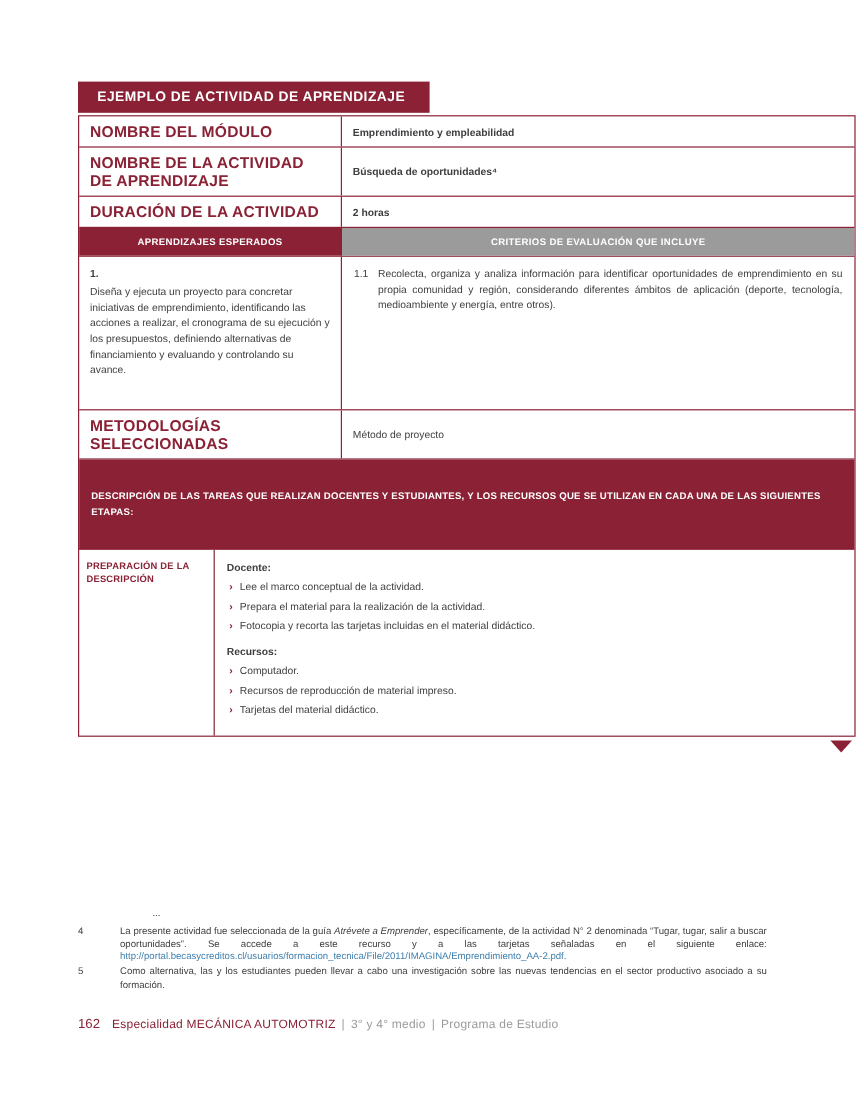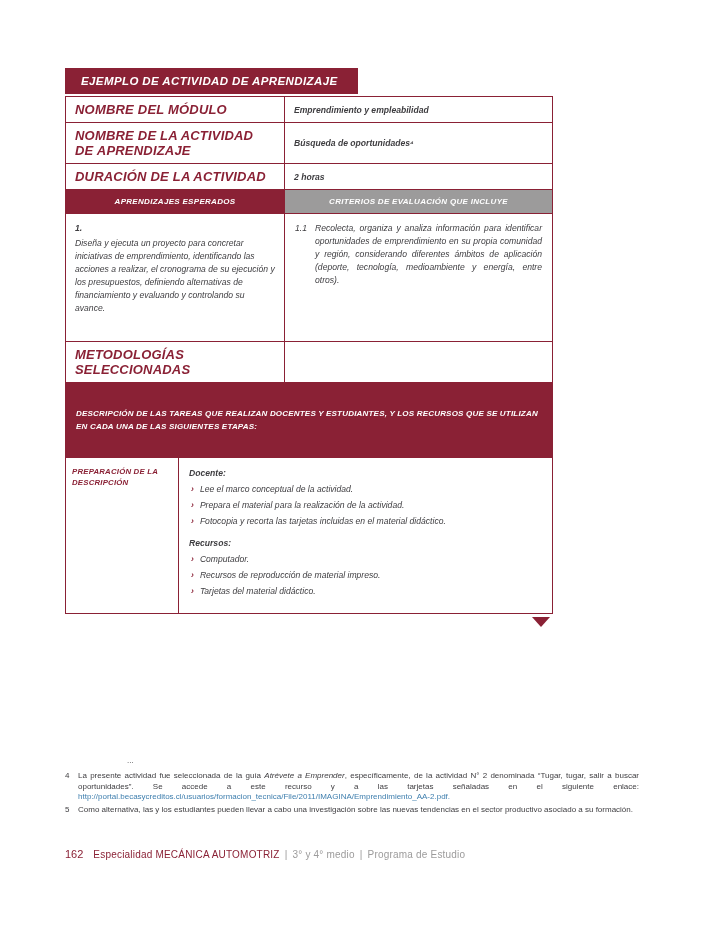--- a/index.html
+++ b/index.html
@@ -7,21 +7,21 @@
     --gray-hdr:#9c9b9b;
     --text:#3e3d40;
     --link:#3f7fae;
   }
   *{margin:0;padding:0;box-sizing:border-box;}
   html,body{background:#ffffff;}
   body{
     width:720px;height:932px;position:relative;overflow:hidden;
     font-family:"Liberation Sans", sans-serif;color:var(--text);
   }
-  .content{position:absolute;left:65px;top:68px;width:488px;font-style:italic;}
+  .content{position:absolute;left:65px;top:68px;width:648px;}
   .title-banner{
     display:inline-flex;align-items:center;background:var(--maroon);color:#fff;
     height:26px;padding:0 20px 0 16px;font-weight:bold;font-size:11.5px;letter-spacing:.4px;
   }
   .table{margin-top:2px;border:1px solid var(--maroon);}
   .row{display:grid;grid-template-columns:219px 1fr;border-bottom:1px solid var(--maroon);}
   .row:last-child{border-bottom:none;}
   .cell{padding:5px 9px;}
   .cell-label{
     color:var(--maroon);font-weight:bold;font-size:13px;letter-spacing:.2px;
@@ -59,21 +59,21 @@
   .bullet-glyph{color:var(--maroon);font-weight:bold;flex:none;}
   .recursos-block{margin-top:10px;}
   .continue-triangle{
     width:0;height:0;border-left:9px solid transparent;border-right:9px solid transparent;
     border-top:10px solid var(--maroon);margin:3px 3px 0 auto;
   }
   .footnotes{position:absolute;left:65px;top:756px;width:574px;font-size:8px;line-height:10.8px;color:var(--text);}
   .ellipsis-line{margin-left:62px;margin-bottom:4px;}
   .footnote{display:flex;margin-bottom:2px;}
   .fn-num{width:13px;flex:none;}
-  .fn-text{flex:1;text-align:justify;}
+  .fn-text{flex:1;text-align:justify;margin-left:22px;}
   .fn-italic{font-style:italic;}
   .fn-link{color:var(--link);}
   .footer{position:absolute;left:65px;top:848px;display:flex;align-items:baseline;gap:10px;}
   .page-num{color:var(--maroon);font-size:11px;}
   .footer-text{font-size:10px;letter-spacing:.2px;display:flex;gap:5px;align-items:center;}
   .footer-specialty{color:var(--maroon);}
   .footer-gray{color:#9c9b9b;}
 </style>
 </head>
 <body>
@@ -110,20 +110,21 @@
         <span class="apr-text">Diseña y ejecuta un proyecto para concretar iniciativas de emprendimiento, identificando las acciones a realizar, el cronograma de su ejecución y los presupuestos, definiendo alternativas de financiamiento y evaluando y controlando su avance.</span>
       </div>
       <div class="crit-cell">
         <span class="crit-num">1.1</span>
         <span class="crit-text">Recolecta, organiza y analiza información para identificar oportunidades de emprendimiento en su propia comunidad y región, considerando diferentes ámbitos de aplicación (deporte, tecnología, medioambiente y energía, entre otros).</span>
       </div>
     </div>
 
     <div class="row">
       <div class="cell cell-label">METODOLOGÍAS SELECCIONADAS</div>
+      <div class="cell cell-value">Método de proyecto</div>
     </div>
 
     <div class="desc-banner">DESCRIPCIÓN DE LAS TAREAS QUE REALIZAN DOCENTES Y ESTUDIANTES, Y LOS RECURSOS QUE SE UTILIZAN EN CADA UNA DE LAS SIGUIENTES ETAPAS:</div>
 
     <div class="prep-row">
       <div class="prep-label">PREPARACIÓN DE LA DESCRIPCIÓN</div>
       <div class="prep-content">
         <div class="list-heading">Docente:</div>
         <div class="bullet-item">
           <span class="bullet-glyph">›</span>

